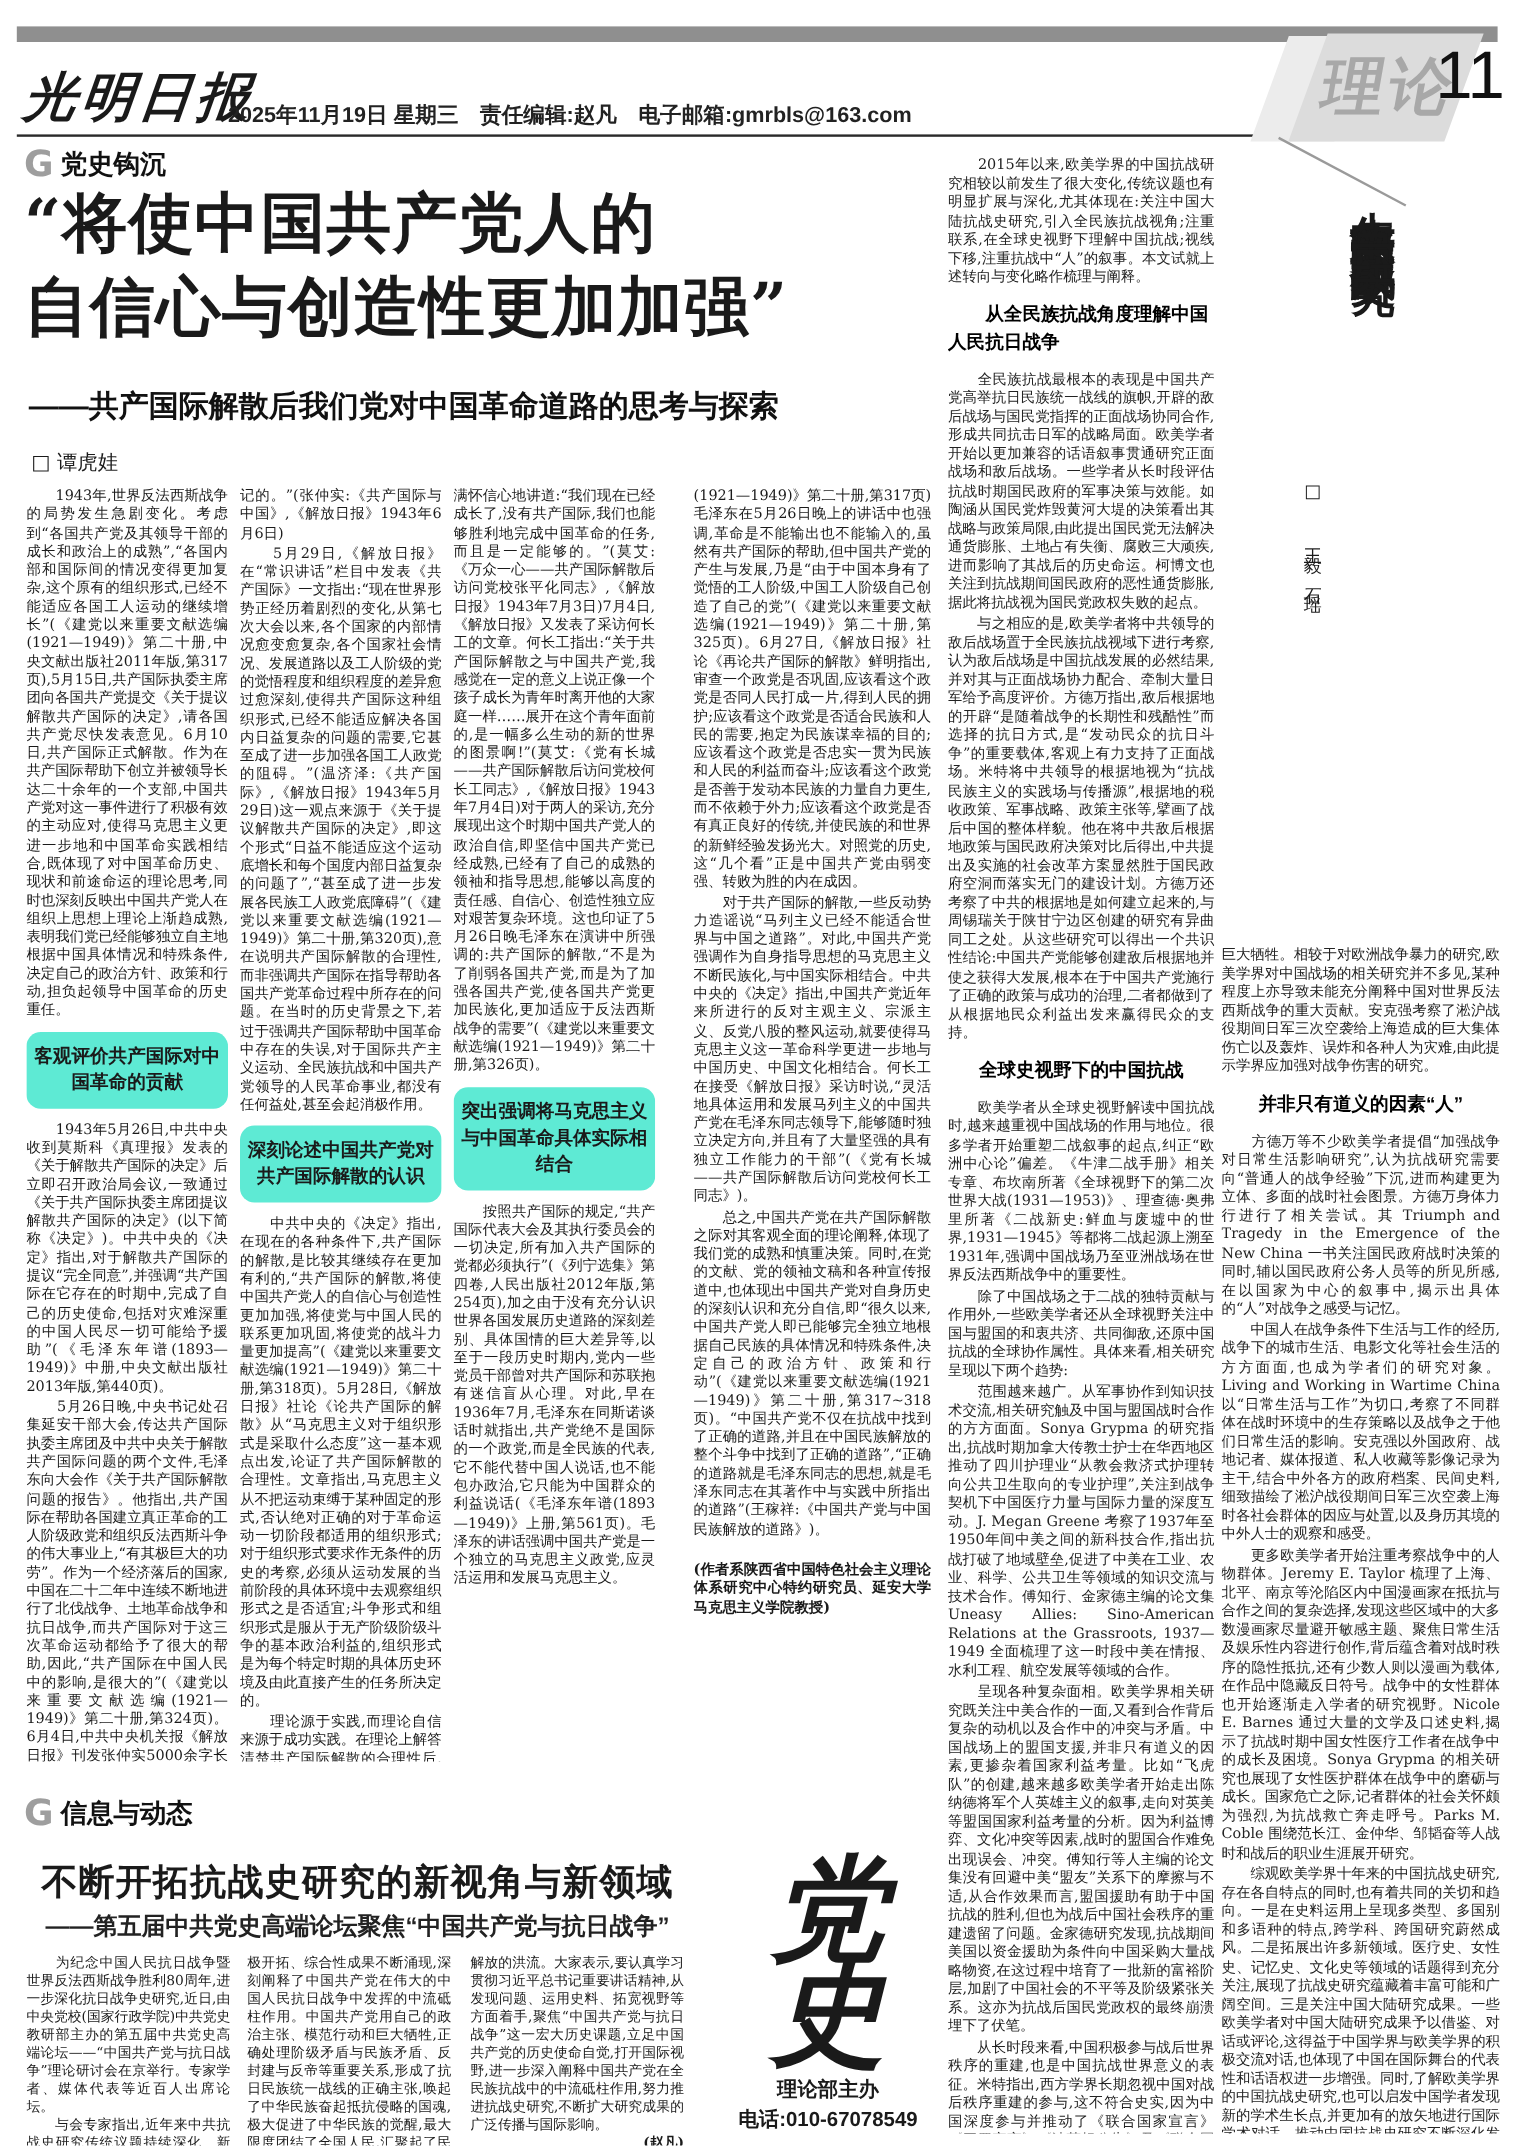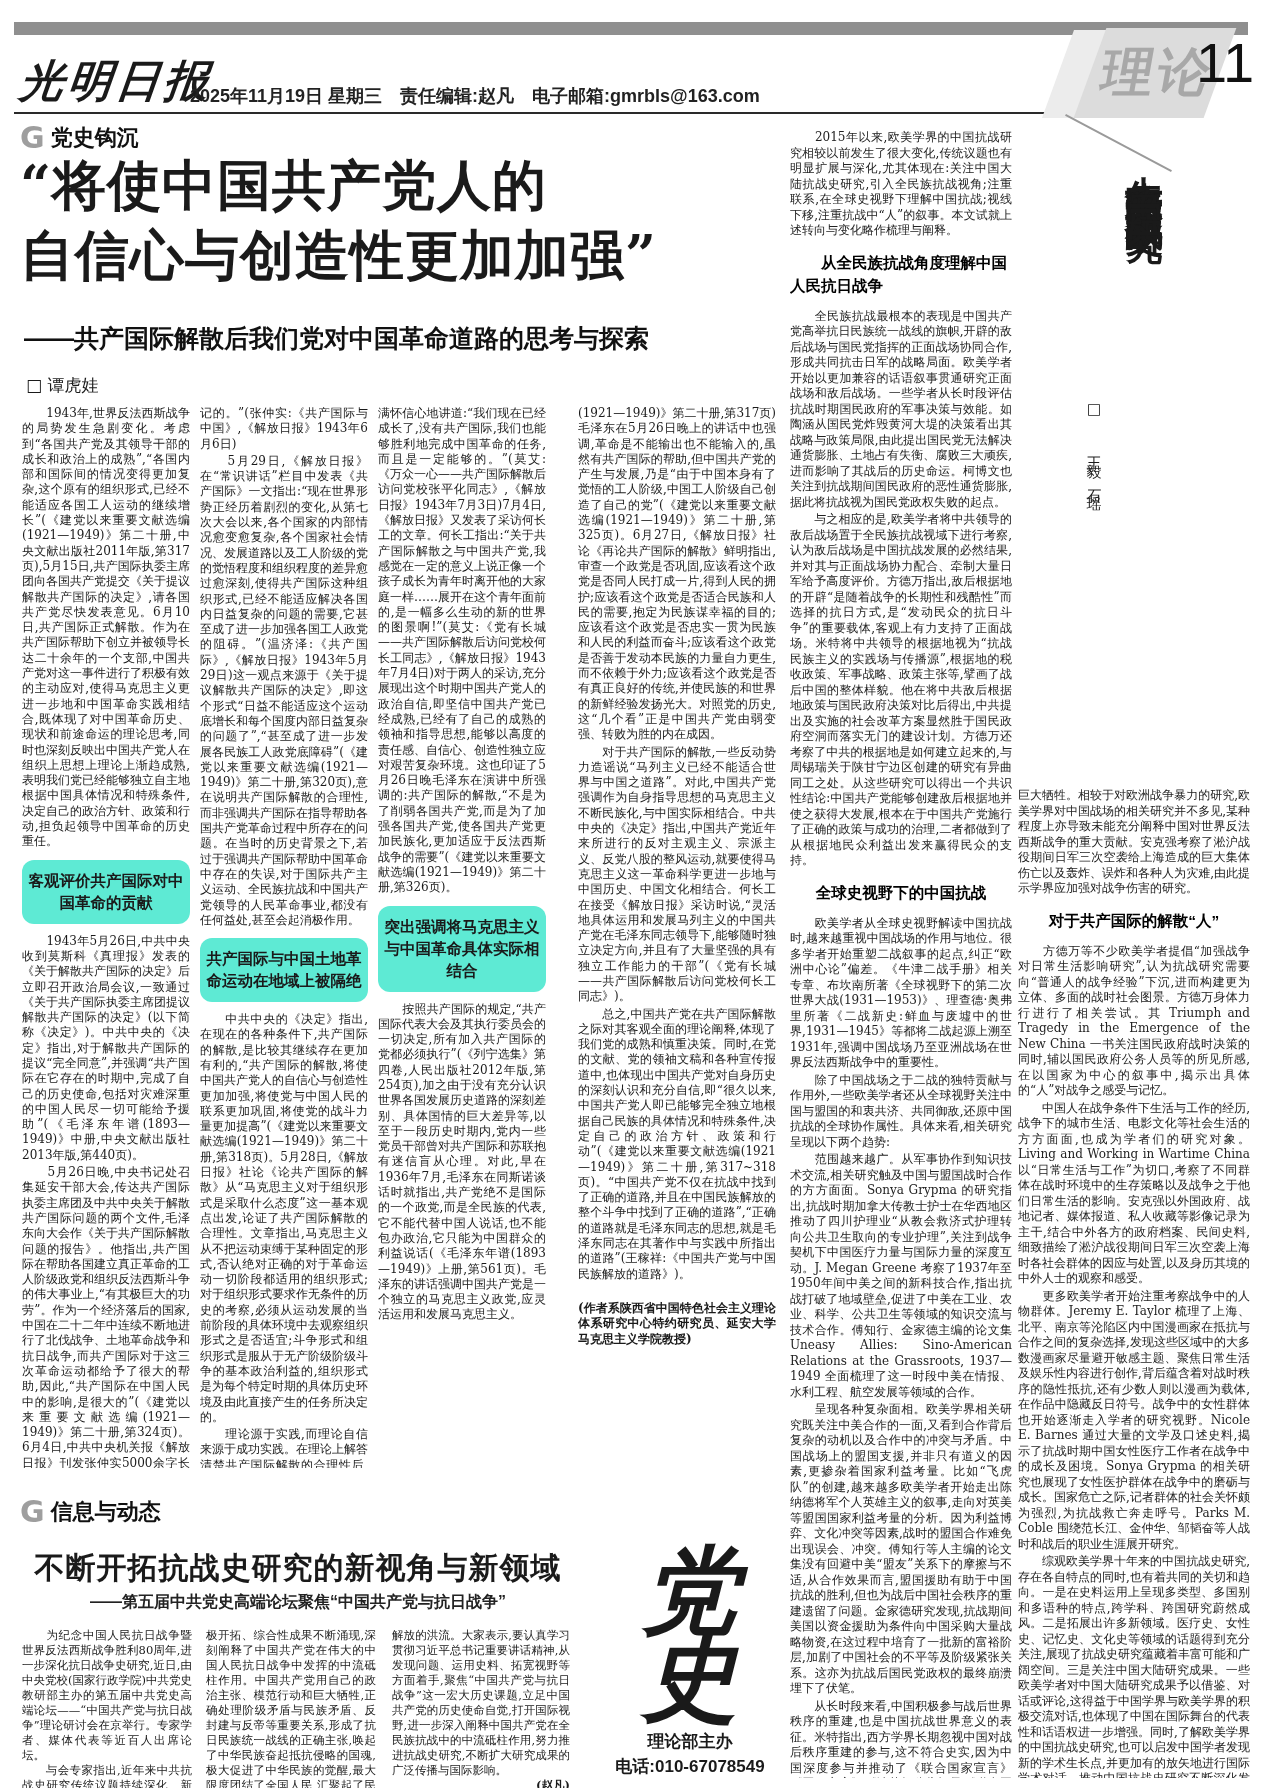--- a/index.html
+++ b/index.html
@@ -34,21 +34,21 @@
   .fs p{margin:0 0 2px 0;font-size:12px;line-height:15.5px;text-align:justify;color:#222;
         font-family:"DejaVu Serif","Liberation Serif",serif;}
   .fshead{font-family:"Liberation Sans",sans-serif;font-weight:bold;font-size:15.5px;line-height:23px;
           margin:12px 0;text-indent:2em;text-align:left;color:#000;}
   .fshead.center{text-indent:0;text-align:center;}
   .vtitle{writing-mode:vertical-rl;font-weight:900;font-size:38px;letter-spacing:3px;
           font-family:"DejaVu Serif",serif;}
   .vbyline{writing-mode:vertical-rl;font-size:15px;letter-spacing:6px;font-family:"DejaVu Serif",serif;}
   
   .a3title{font-family:"Liberation Sans",sans-serif;font-weight:900;font-size:30px;letter-spacing:1px;text-align:center;}
-  .a3sub{font-family:"Liberation Sans",sans-serif;font-weight:bold;font-size:16px;text-align:center;color:#222;}
+  .a3sub{font-family:"Liberation Sans",sans-serif;font-weight:bold;font-size:20px;text-align:center;color:#222;}
   .a3col{position:absolute;overflow:hidden;}
   .a3col p{margin:0;font-size:11.5px;line-height:15px;text-align:justify;white-space:pre-line;}
   .sign{text-align:right;font-size:11.5px;font-weight:bold;}
   
   .brush{font-family:"DejaVu Serif",serif;font-style:italic;font-weight:900;font-size:96px;line-height:86px;text-align:center;}
   .mhline{font-family:"Liberation Sans",sans-serif;font-weight:bold;font-size:17px;text-align:center;margin-top:2px;}
 </style>
 </head>
 <body>
 
@@ -76,21 +76,21 @@
 
   <div class="col" style="left:22px;top:406px;width:168px;height:1062px;">
     <p>　　1943年,世界反法西斯战争的局势发生急剧变化。考虑到“各国共产党及其领导干部的成长和政治上的成熟”,“各国内部和国际间的情况变得更加复杂,这个原有的组织形式,已经不能适应各国工人运动的继续增长”(《建党以来重要文献选编(1921—1949)》第二十册,中央文献出版社2011年版,第317页),5月15日,共产国际执委主席团向各国共产党提交《关于提议解散共产国际的决定》,请各国共产党尽快发表意见。6月10日,共产国际正式解散。作为在共产国际帮助下创立并被领导长达二十余年的一个支部,中国共产党对这一事件进行了积极有效的主动应对,使得马克思主义更进一步地和中国革命实践相结合,既体现了对中国革命历史、现状和前途命运的理论思考,同时也深刻反映出中国共产党人在组织上思想上理论上渐趋成熟,表明我们党已经能够独立自主地根据中国具体情况和特殊条件,决定自己的政治方针、政策和行动,担负起领导中国革命的历史重任。</p>
     <div class="subhead">客观评价共产国际对中国革命的贡献</div>
     <p>　　1943年5月26日,中共中央收到莫斯科《真理报》发表的《关于解散共产国际的决定》后立即召开政治局会议,一致通过《关于共产国际执委主席团提议解散共产国际的决定》(以下简称《决定》)。中共中央的《决定》指出,对于解散共产国际的提议“完全同意”,并强调“共产国际在它存在的时期中,完成了自己的历史使命,包括对灾难深重的中国人民尽一切可能给予援助”(《毛泽东年谱(1893—1949)》中册,中央文献出版社2013年版,第440页)。</p>
     <p>　　5月26日晚,中央书记处召集延安干部大会,传达共产国际执委主席团及中共中央关于解散共产国际问题的两个文件,毛泽东向大会作《关于共产国际解散问题的报告》。他指出,共产国际在帮助各国建立真正革命的工人阶级政党和组织反法西斯斗争的伟大事业上,“有其极巨大的功劳”。作为一个经济落后的国家,中国在二十二年中连续不断地进行了北伐战争、土地革命战争和抗日战争,而共产国际对于这三次革命运动都给予了很大的帮助,因此,“共产国际在中国人民中的影响,是很大的”(《建党以来重要文献选编(1921—1949)》第二十册,第324页)。6月4日,中共中央机关报《解放日报》刊发张仲实5000余字长文《共产国际与中国》,以上述讲话为核心要义,全面论述了共产国际对中国革命的贡献。文章指出:从1922年到1927年,共产国际“从精神上、政治上、乃至物质上帮助中国革命”;1927年以后,共产国际与中国土地革命运动在地域上被隔绝,但是“共产国际仍多方予中国革命以道义的声援与同情”;1935年以后,“共产国际又积极帮助中国人民建立抗日民族统一战线”,“对中国抗战又进行了积极的援助”。文章最后讲道:共产国际在二十余年来帮助中国革命的伟大功绩,“是永不会也永不应被中国人民忘</p>
   </div>
   <div class="col" style="left:200px;top:406px;width:168px;height:1062px;">
     <p>记的。”(张仲实:《共产国际与中国》,《解放日报》1943年6月6日)</p>
     <p>　　5月29日,《解放日报》在“常识讲话”栏目中发表《共产国际》一文指出:“现在世界形势正经历着剧烈的变化,从第七次大会以来,各个国家的内部情况愈变愈复杂,各个国家社会情况、发展道路以及工人阶级的党的觉悟程度和组织程度的差异愈过愈深刻,使得共产国际这种组织形式,已经不能适应解决各国内日益复杂的问题的需要,它甚至成了进一步加强各国工人政党的阻碍。”(温济泽:《共产国际》,《解放日报》1943年5月29日)这一观点来源于《关于提议解散共产国际的决定》,即这个形式“日益不能适应这个运动底增长和每个国度内部日益复杂的问题了”,“甚至成了进一步发展各民族工人政党底障碍”(《建党以来重要文献选编(1921—1949)》第二十册,第320页),意在说明共产国际解散的合理性,而非强调共产国际在指导帮助各国共产党革命过程中所存在的问题。在当时的历史背景之下,若过于强调共产国际帮助中国革命中存在的失误,对于国际共产主义运动、全民族抗战和中国共产党领导的人民革命事业,都没有任何益处,甚至会起消极作用。</p>
-    <div class="subhead">共产国际与中国土地革命运动在地域上被隔绝</div>
+    <div class="subhead">深刻论述中国共产党对共产国际解散的认识</div>
     <p>　　中共中央的《决定》指出,在现在的各种条件下,共产国际的解散,是比较其继续存在更加有利的,“共产国际的解散,将使中国共产党人的自信心与创造性更加加强,将使党与中国人民的联系更加巩固,将使党的战斗力量更加提高”(《建党以来重要文献选编(1921—1949)》第二十册,第318页)。5月28日,《解放日报》社论《论共产国际的解散》从“马克思主义对于组织形式是采取什么态度”这一基本观点出发,论证了共产国际解散的合理性。文章指出,马克思主义从不把运动束缚于某种固定的形式,否认绝对正确的对于革命运动一切阶段都适用的组织形式;对于组织形式要求作无条件的历史的考察,必须从运动发展的当前阶段的具体环境中去观察组织形式之是否适宜;斗争形式和组织形式是服从于无产阶级阶级斗争的基本政治利益的,组织形式是为每个特定时期的具体历史环境及由此直接产生的任务所决定的。</p>
     <p>　　理论源于实践,而理论自信来源于成功实践。在理论上解答清楚共产国际解散的合理性后,中国共产党需要进一步回答一个实践问题:中国革命是否已经发展到了不再需要共产国际理论指导的程度。7月3日,《解放日报》发表了访问张平化的文章。张平化通过讲述红二方面军长征历史,指出共产国际虽然正确地指导了中国革命,帮助了中国共产党的发展,在部队中有着高度的政治威信,但“我们从来没有依赖性;我们相信毛泽东同志,相信党中央,相信全军的团结和军民的团结是不可克服的力量”。张平化</p>
   </div>
   <div class="col" style="left:378px;top:406px;width:168px;height:1062px;">
     <p>满怀信心地讲道:“我们现在已经成长了,没有共产国际,我们也能够胜利地完成中国革命的任务,而且是一定能够的。”(莫艾:《万众一心——共产国际解散后访问党校张平化同志》,《解放日报》1943年7月3日)7月4日,《解放日报》又发表了采访何长工的文章。何长工指出:“关于共产国际解散之与中国共产党,我感觉在一定的意义上说正像一个孩子成长为青年时离开他的大家庭一样……展开在这个青年面前的,是一幅多么生动的新的世界的图景啊!”(莫艾:《党有长城——共产国际解散后访问党校何长工同志》,《解放日报》1943年7月4日)对于两人的采访,充分展现出这个时期中国共产党人的政治自信,即坚信中国共产党已经成熟,已经有了自己的成熟的领袖和指导思想,能够以高度的责任感、自信心、创造性独立应对艰苦复杂环境。这也印证了5月26日晚毛泽东在演讲中所强调的:共产国际的解散,“不是为了削弱各国共产党,而是为了加强各国共产党,使各国共产党更加民族化,更加适应于反法西斯战争的需要”(《建党以来重要文献选编(1921—1949)》第二十册,第326页)。</p>
     <div class="subhead">突出强调将马克思主义与中国革命具体实际相结合</div>
     <p>　　按照共产国际的规定,“共产国际代表大会及其执行委员会的一切决定,所有加入共产国际的党都必须执行”(《列宁选集》第四卷,人民出版社2012年版,第254页),加之由于没有充分认识世界各国发展历史道路的深刻差别、具体国情的巨大差异等,以至于一段历史时期内,党内一些党员干部曾对共产国际和苏联抱有迷信盲从心理。对此,早在1936年7月,毛泽东在同斯诺谈话时就指出,共产党绝不是国际的一个政党,而是全民族的代表,它不能代替中国人说话,也不能包办政治,它只能为中国群众的利益说话(《毛泽东年谱(1893—1949)》上册,第561页)。毛泽东的讲话强调中国共产党是一个独立的马克思主义政党,应灵活运用和发展马克思主义。</p>
 
   </div>
   <div class="col" style="left:578px;top:406px;width:198px;height:1000px;">
@@ -112,21 +112,21 @@
     <p>　　呈现各种复杂面相。欧美学界相关研究既关注中美合作的一面,又看到合作背后复杂的动机以及合作中的冲突与矛盾。中国战场上的盟国支援,并非只有道义的因素,更掺杂着国家利益考量。比如“飞虎队”的创建,越来越多欧美学者开始走出陈纳德将军个人英雄主义的叙事,走向对英美等盟国国家利益考量的分析。因为利益博弈、文化冲突等因素,战时的盟国合作难免出现误会、冲突。傅知行等人主编的论文集没有回避中美“盟友”关系下的摩擦与不适,从合作效果而言,盟国援助有助于中国抗战的胜利,但也为战后中国社会秩序的重建遗留了问题。金家德研究发现,抗战期间美国以资金援助为条件向中国采购大量战略物资,在这过程中培育了一批新的富裕阶层,加剧了中国社会的不平等及阶级紧张关系。这亦为抗战后国民党政权的最终崩溃埋下了伏笔。</p>
     <p>　　从长时段来看,中国积极参与战后世界秩序的重建,也是中国抗战世界意义的表征。米特指出,西方学界长期忽视中国对战后秩序重建的参与,这不符合史实,因为中国深度参与并推动了《联合国家宣言》《开罗宣言》《波茨坦公告》及《联合国宪章》等关键文件的形成,并以常任理事国身份成为战后国际秩序的创制者与维护者之一。柯伟林聚焦抗战与中国大国地位之间的关系,认为抗战为中国大国地位的形成奠定了国际认同与国家能力等基础。</p>
 
   </div>
 
   <div class="abs vtitle" style="left:1118px;top:146px;height:632px;">十年来欧美学界的中国抗日战争史研究</div>
   <div class="abs vbyline" style="left:1084px;top:400px;height:280px;">□　王毅　石瑶</div>
 
   <div class="col fs" style="left:1018px;top:788px;width:232px;height:990px;">
     <p>巨大牺牲。相较于对欧洲战争暴力的研究,欧美学界对中国战场的相关研究并不多见,某种程度上亦导致未能充分阐释中国对世界反法西斯战争的重大贡献。安克强考察了淞沪战役期间日军三次空袭给上海造成的巨大集体伤亡以及轰炸、误炸和各种人为灾难,由此提示学界应加强对战争伤害的研究。</p>
-    <div class="fshead center">对于共产国际的解散“人”</div>
+    <div class="fshead center">并非只有道义的因素“人”</div>
     <p>　　方德万等不少欧美学者提倡“加强战争对日常生活影响研究”,认为抗战研究需要向“普通人的战争经验”下沉,进而构建更为立体、多面的战时社会图景。方德万身体力行进行了相关尝试。其 Triumph and Tragedy in the Emergence of the New China 一书关注国民政府战时决策的同时,辅以国民政府公务人员等的所见所感,在以国家为中心的叙事中,揭示出具体的“人”对战争之感受与记忆。</p>
     <p>　　中国人在战争条件下生活与工作的经历,战争下的城市生活、电影文化等社会生活的方方面面,也成为学者们的研究对象。Living and Working in Wartime China 以“日常生活与工作”为切口,考察了不同群体在战时环境中的生存策略以及战争之于他们日常生活的影响。安克强以外国政府、战地记者、媒体报道、私人收藏等影像记录为主干,结合中外各方的政府档案、民间史料,细致描绘了淞沪战役期间日军三次空袭上海时各社会群体的因应与处置,以及身历其境的中外人士的观察和感受。</p>
     <p>　　更多欧美学者开始注重考察战争中的人物群体。Jeremy E. Taylor 梳理了上海、北平、南京等沦陷区内中国漫画家在抵抗与合作之间的复杂选择,发现这些区域中的大多数漫画家尽量避开敏感主题、聚焦日常生活及娱乐性内容进行创作,背后蕴含着对战时秩序的隐性抵抗,还有少数人则以漫画为载体,在作品中隐藏反日符号。战争中的女性群体也开始逐渐走入学者的研究视野。Nicole E. Barnes 通过大量的文学及口述史料,揭示了抗战时期中国女性医疗工作者在战争中的成长及困境。Sonya Grypma 的相关研究也展现了女性医护群体在战争中的磨砺与成长。国家危亡之际,记者群体的社会关怀颇为强烈,为抗战救亡奔走呼号。Parks M. Coble 围绕范长江、金仲华、邹韬奋等人战时和战后的职业生涯展开研究。</p>
     <p>　　综观欧美学界十年来的中国抗战史研究,存在各自特点的同时,也有着共同的关切和趋向。一是在史料运用上呈现多类型、多国别和多语种的特点,跨学科、跨国研究蔚然成风。二是拓展出许多新领域。医疗史、女性史、记忆史、文化史等领域的话题得到充分关注,展现了抗战史研究蕴藏着丰富可能和广阔空间。三是关注中国大陆研究成果。一些欧美学者对中国大陆研究成果予以借鉴、对话或评论,这得益于中国学界与欧美学界的积极交流对话,也体现了中国在国际舞台的代表性和话语权进一步增强。同时,了解欧美学界的中国抗战史研究,也可以启发中国学者发现新的学术生长点,并更加有的放矢地进行国际学术对话、推动中国抗战史研究不断深化发展。</p>
 
   </div>
 
   <div class="abs" style="left:20px;top:1494px;">
     <span class="gicon">G</span><span class="kicker">信息与动态</span>
   </div>

